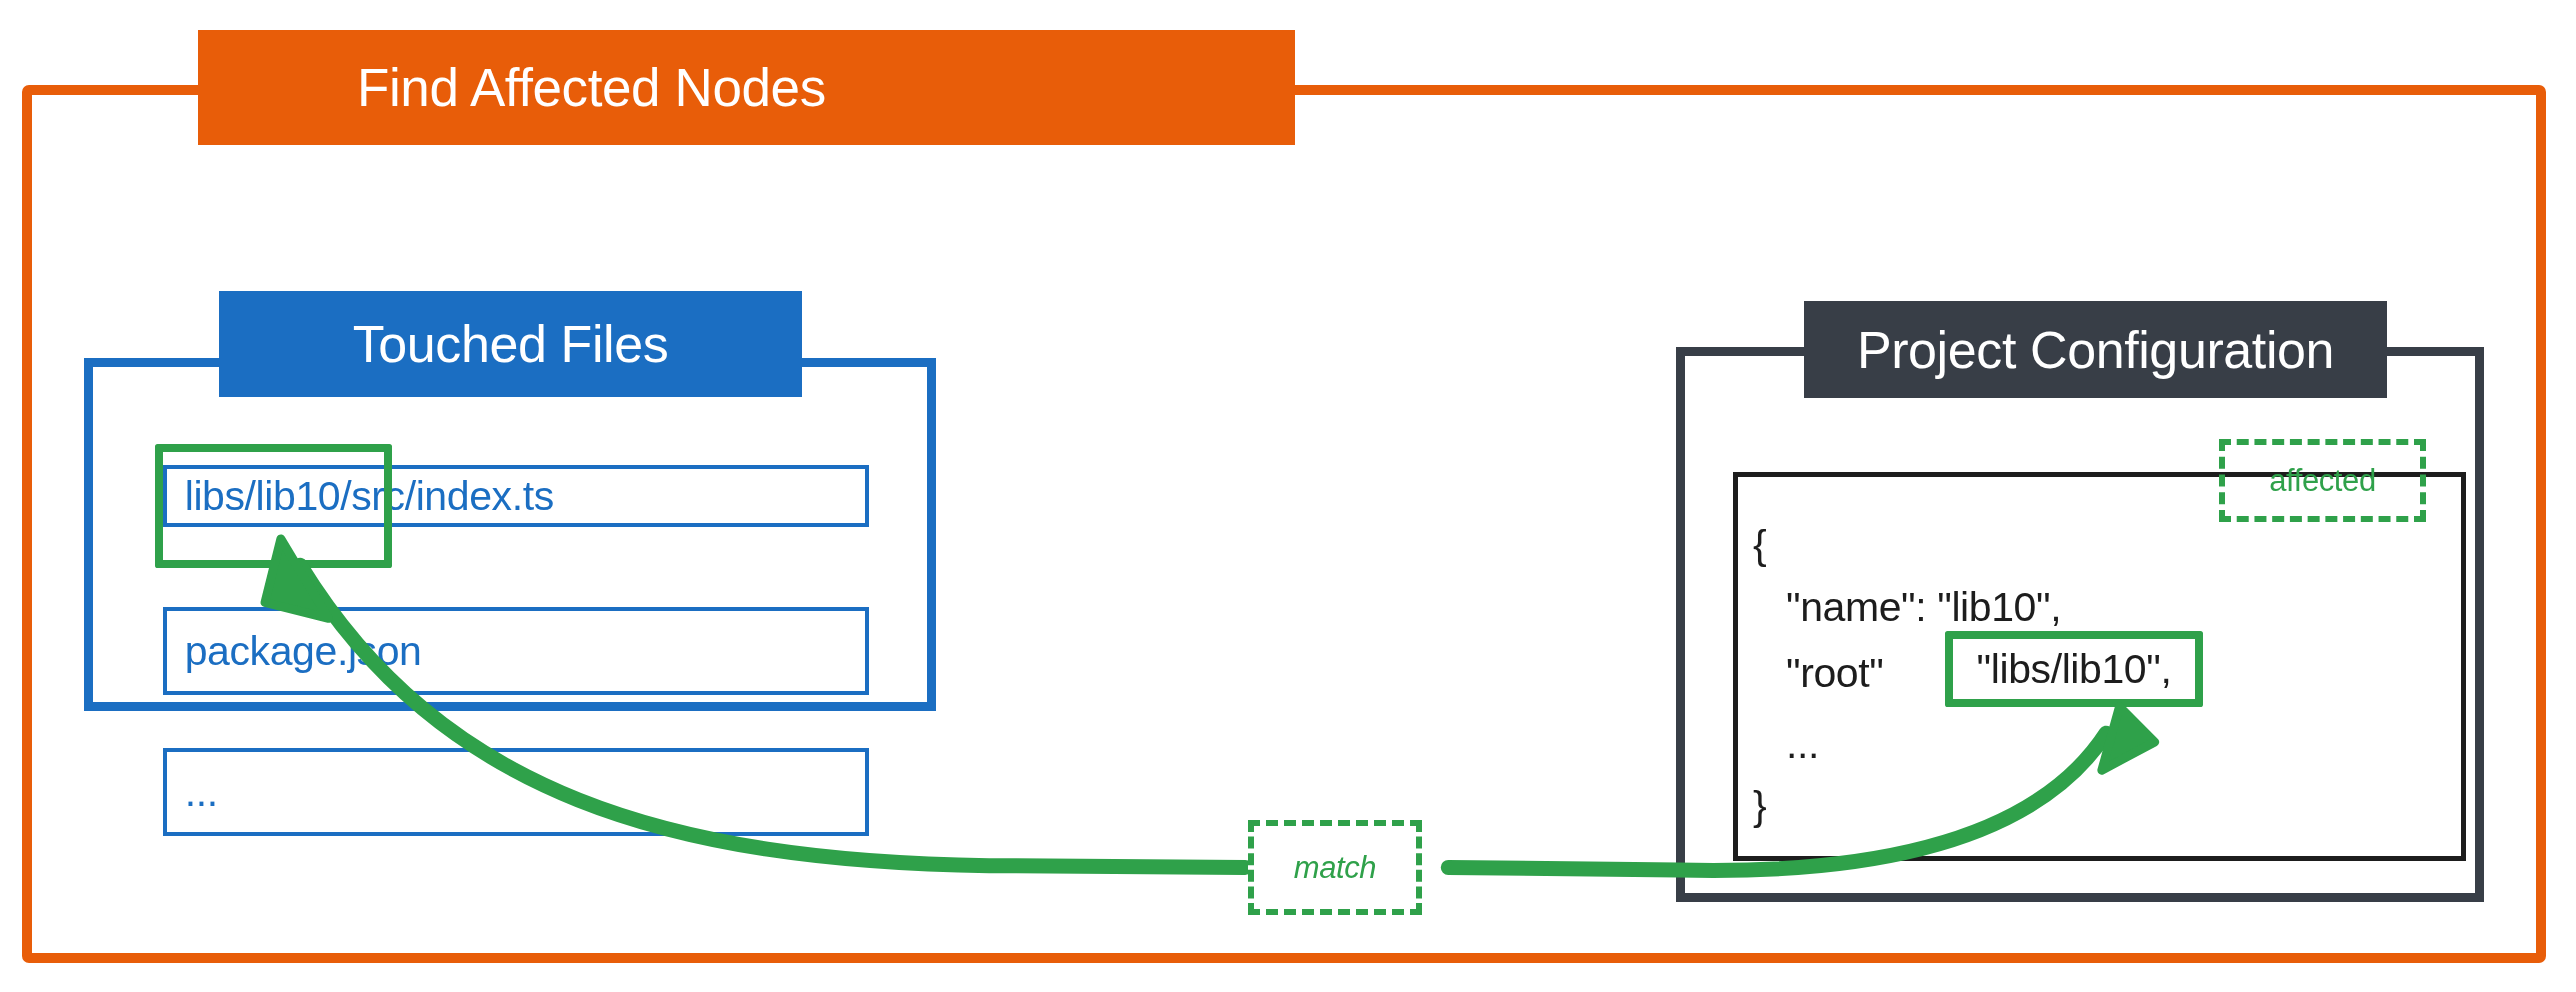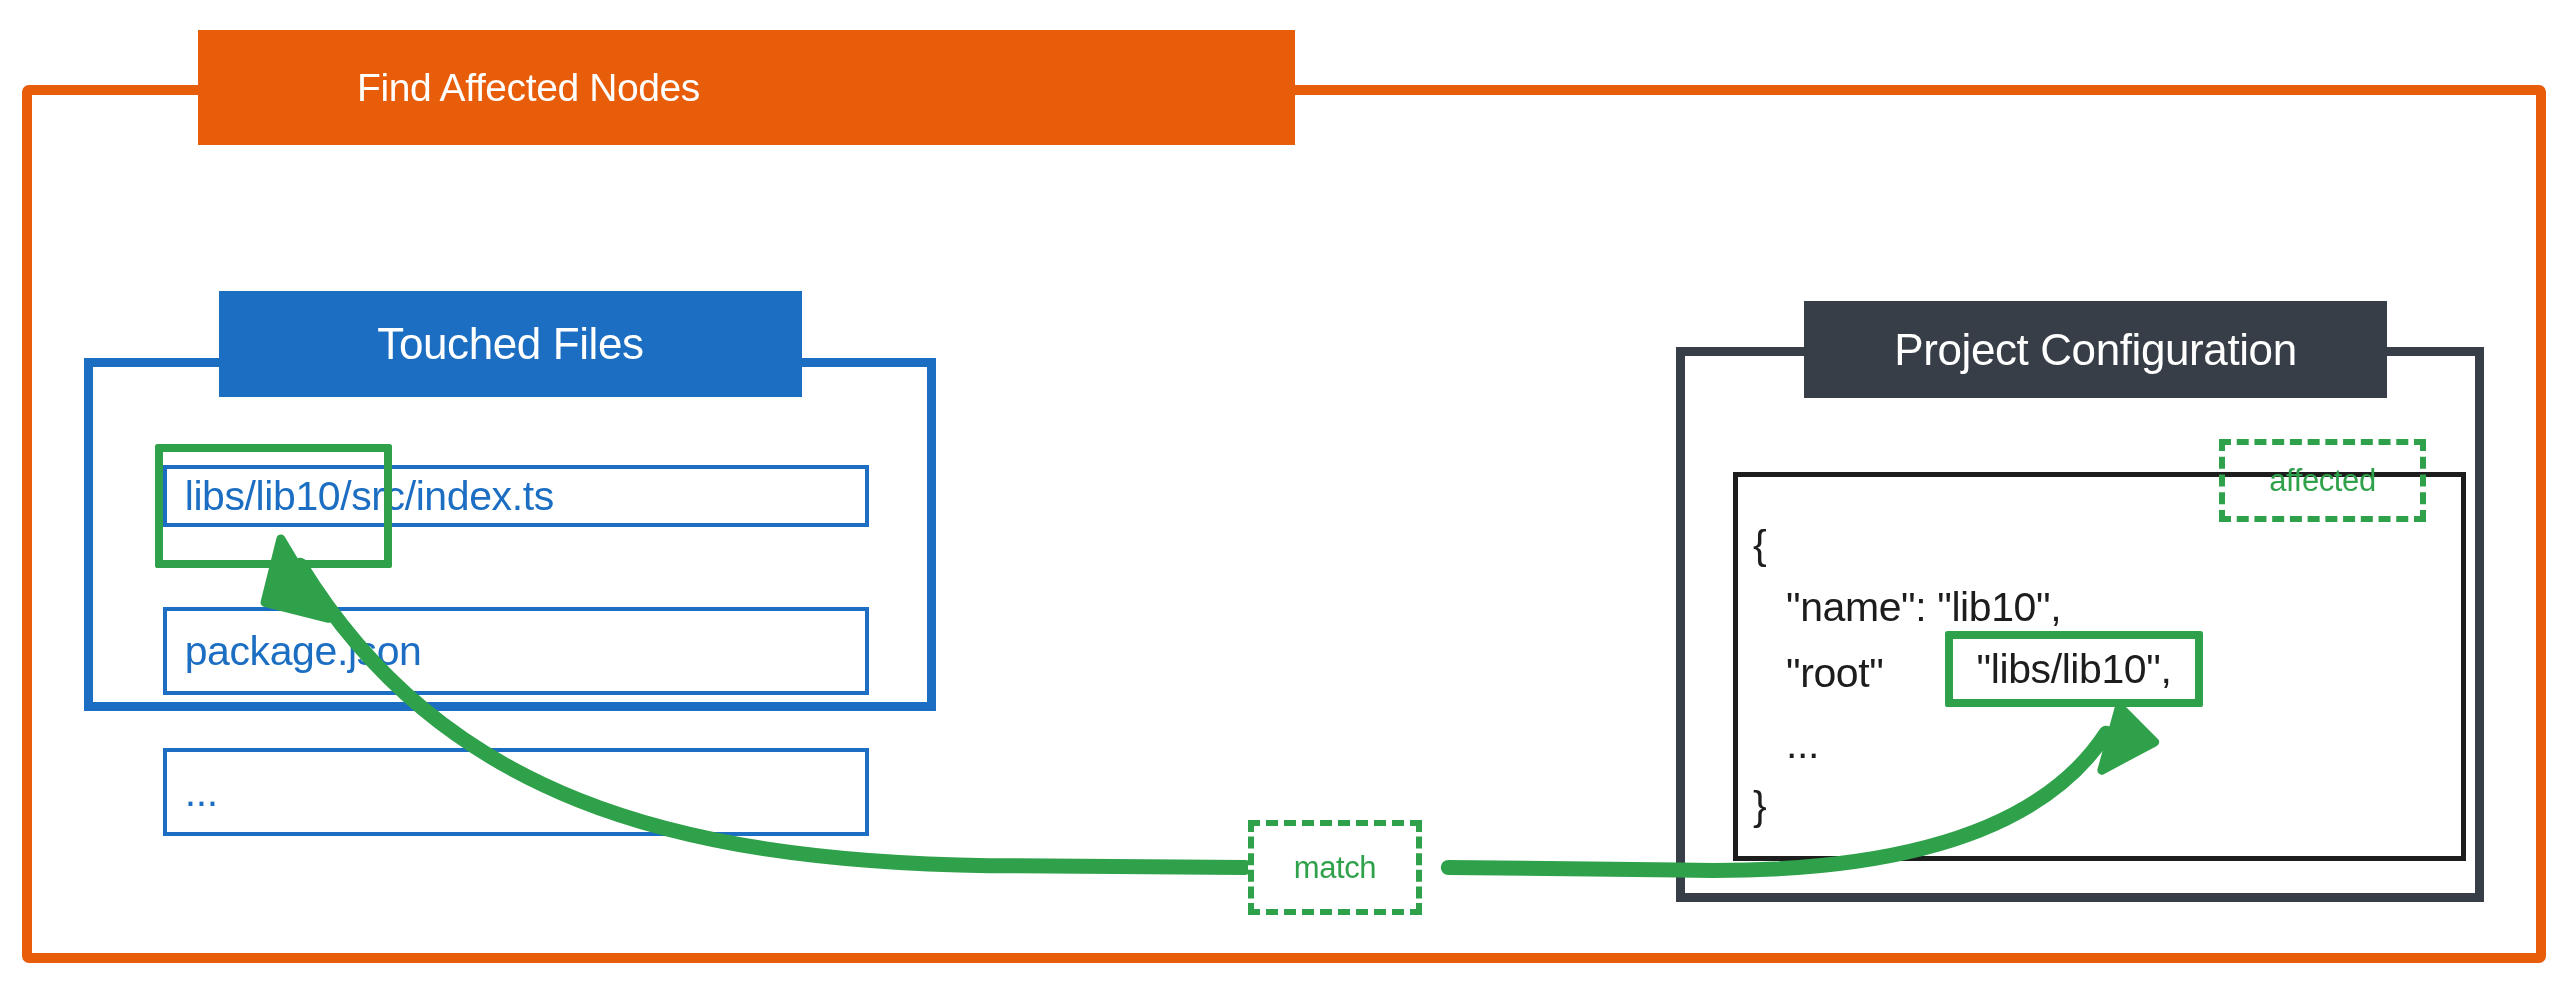--- a/index.html
+++ b/index.html
@@ -49,21 +49,21 @@
     border: 5.3px solid #ffffff;
     color: #ffffff;
     font-size: 46px;
     line-height: 1;
     padding: 10.6px 19.4px 14px 19.4px;
     white-space: nowrap;
     letter-spacing: -0.4px;
   }
   .step-title {
     color: #ffffff;
-    font-size: 39px;
+    font-size: 53px;
     margin-left: 71px;
     white-space: nowrap;
     letter-spacing: -0.4px;
   }
 
   
   .panel {
     position: absolute;
     box-sizing: border-box;
     background: transparent;
@@ -73,21 +73,21 @@
   }
   .panel-dark {
     border: 9.7px solid #383E47;
   }
   .panel-title {
     position: absolute;
     display: flex;
     align-items: center;
     justify-content: center;
     color: #ffffff;
-    font-size: 44px;
+    font-size: 52px;
     white-space: nowrap;
     box-sizing: border-box;
     letter-spacing: -0.4px;
   }
   .panel-title-blue { background: #1B6EC2; }
   .panel-title-dark { background: #383E47; }
 
   
   .file-row {
     position: absolute;
@@ -203,20 +203,20 @@
 
     <path d="M 1410 982
              L 1120 980
              C 760 975, 500 900, 340 640" fill="none" stroke="#2FA14A" stroke-width="17" stroke-linecap="round"></path>
 
     <path d="M 318 610 L 372 700 L 300 682 Z" fill="#2FA14A" stroke="#2FA14A" stroke-width="10" stroke-linejoin="round"></path>
 
     <path d="M 2400 800 L 2380 872 L 2440 840 Z" fill="#2FA14A" stroke="#2FA14A" stroke-width="10" stroke-linejoin="round"></path>
   </svg>
 
-  <div class="hl-dashed" style="left:1248px; top:820px; width:174px; height:95px; background:#ffffff;">match</div>
+  <div class="hl-dashed" style="left:1248px; top:820px; width:174px; height:95px; background:#ffffff;font-style:italic;">match</div>
 
   <div class="step-header">
     <div class="step-title">Find Affected Nodes</div>
   </div>
 
 </div>
 
 
 </body></html>

